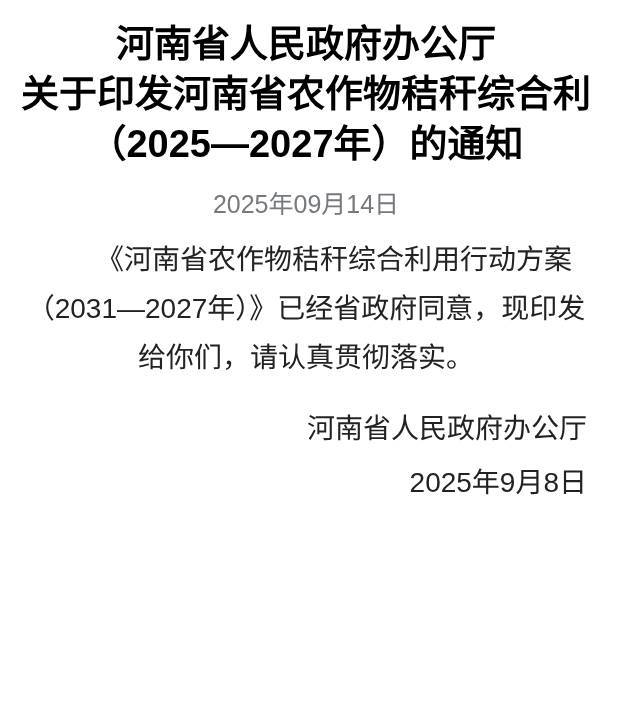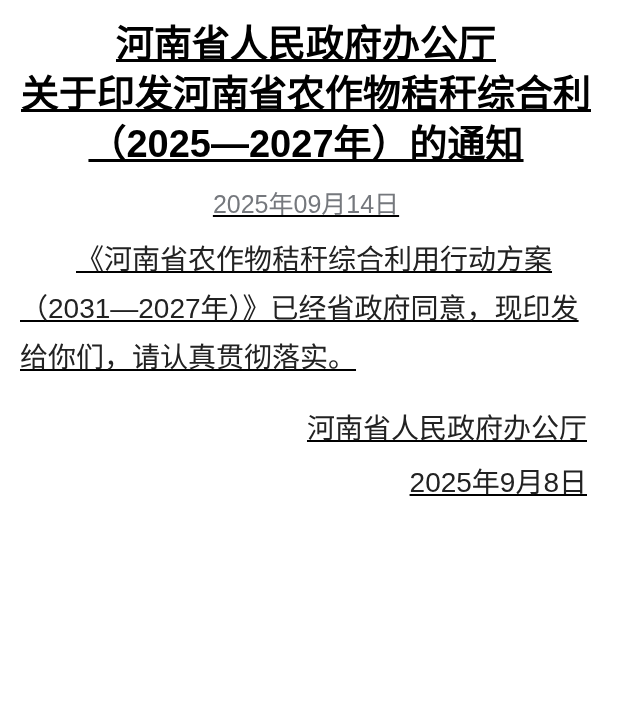--- a/index.html
+++ b/index.html
@@ -8,21 +8,20 @@
     height: 717px;
     background: #ffffff;
     overflow: hidden;
     font-family: "Liberation Sans", sans-serif;
   }
   .doc {
     width: 612px;
     height: 717px;
     background: #ffffff;
     padding: 19px 20px 0 20px;
-    text-decoration: underline;
   }
   .doc-title {
     text-align: center;
     color: #000000;
     font-weight: 700;
     font-size: 38px;
     line-height: 50px;
   }
   .pub-date {
     margin-top: 19px;
@@ -32,21 +31,21 @@
     line-height: 32px;
     font-weight: 400;
   }
   .body-text {
     color: #222222;
     font-size: 28px;
     line-height: 49px;
     font-weight: 400;
   }
   .salutation { margin-top: 24px; }
-  .paragraph  { margin-top: 15px; }
+  .paragraph  { margin-top: 15px; text-align: center; }
   .indent-first { text-indent: 2em; }
   .signature-block {
     text-align: right;
     padding-right: 5px;
     color: #222222;
     font-size: 28px;
     line-height: 38px;
     font-weight: 400;
   }
   .sig-issuer { margin-top: 28px; }

